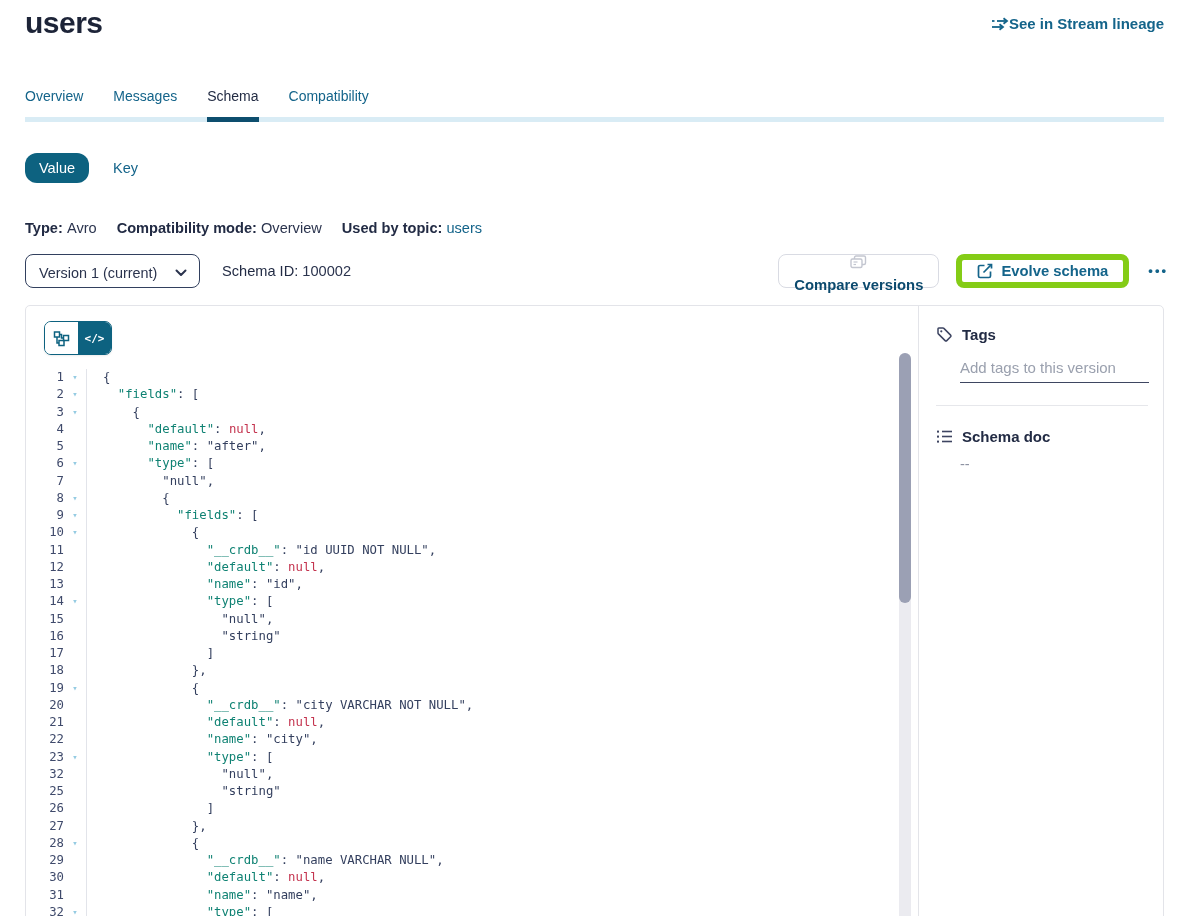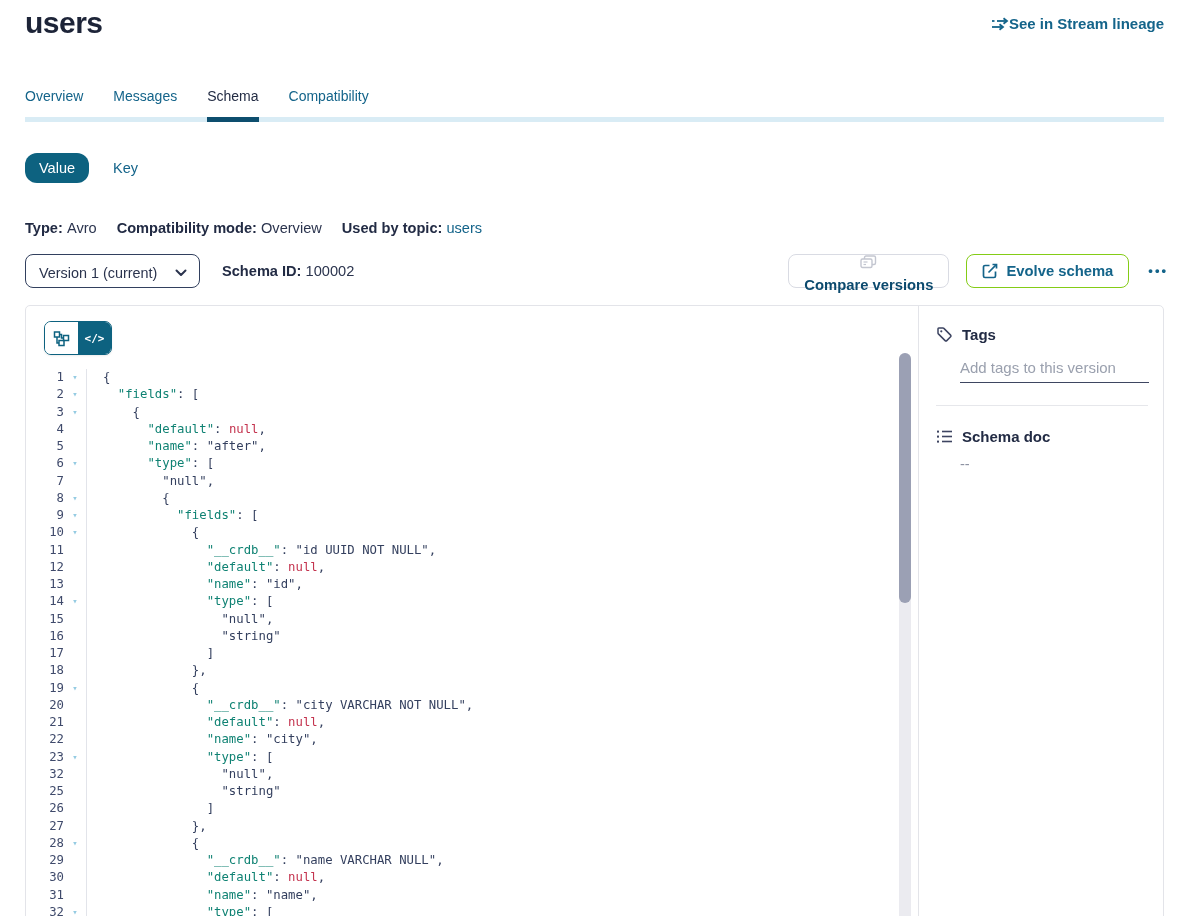--- a/index.html
+++ b/index.html
@@ -45,28 +45,28 @@
   .meta-item b { color:#222b44; font-weight:700; }
   .meta-link { color:#14648a; cursor:pointer; }
   
   .version-row { position:absolute; left:25px; top:253px; right:19px; height:35px; display:flex; align-items:center; }
   .version-select {
     width:175px; height:34px; border:1.5px solid #32405e; border-radius:8px; background:#fff;
     display:flex; align-items:center; justify-content:space-between; padding:4px 12px 0 13px;
     font-size:14.4px; color:#2b344e; cursor:pointer;
   }
   .schema-id { margin-left:22px; font-size:14.6px; }
-  .schema-id b { font-weight:700; color:#222b44; }
+  .schema-id b { font-weight:400; color:#222b44; }
   .version-actions { margin-left:auto; display:flex; align-items:center; gap:17px; }
   .btn {
     height:34px; display:flex; align-items:center; gap:8px; border-radius:8px;
     background:#fff; font-size:14.8px; font-weight:700; padding:0 15px; cursor:pointer; font-family:inherit;
   }
   .btn-disabled { border:1px solid #d9dbe3; color:#0c4a6e; cursor:default;flex-direction:column; }
-  .btn-primary { border:1px solid #84cc16; color:#14648a; }
+  .btn-primary { border:6px solid #84cc16; color:#14648a; }
   .more-btn {
     background:none; border:none; color:#14648a; font-size:13px; font-weight:700;
     letter-spacing:2px; cursor:pointer; padding:4px 2px;
   }
   
   .main-box {
     position:absolute; left:25px; top:305px; width:1139px; height:660px;
     border:1px solid #e3e4e9; border-radius:5px 5px 0 0; background:#fff; display:flex;
   }
   .code-panel { position:relative; width:894px; overflow:hidden; }

